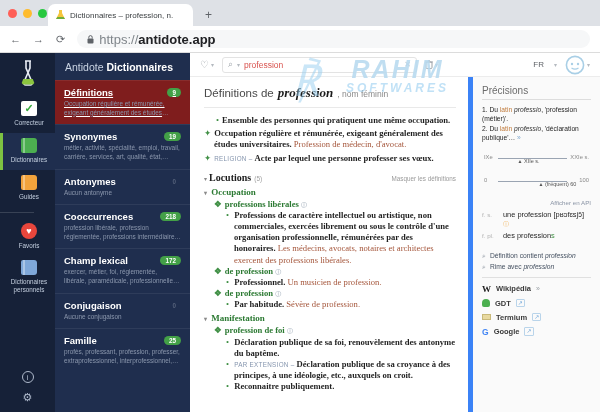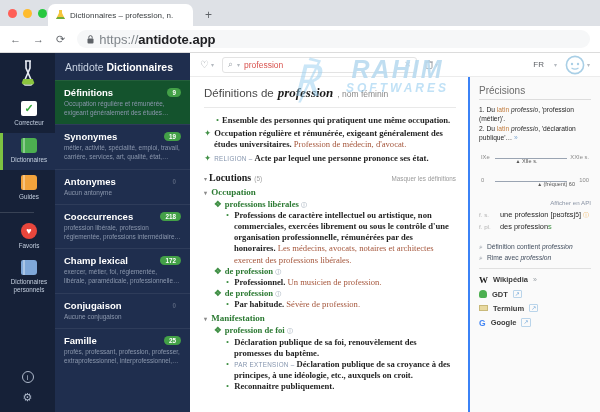--- a/index.html
+++ b/index.html
@@ -36,21 +36,21 @@
   .rail-div { width:34px; border-top:1px solid rgba(255,255,255,.15); margin:5px 0; }
   .rail-foot { margin-top:auto; display:flex; flex-direction:column; align-items:center; gap:8px; padding-bottom:8px; }
   .circ-i { width:12px; height:12px; border:1px solid #aeb9cb; border-radius:50%; color:#aeb9cb; font-size:8px; line-height:11px; text-align:center; }
   .gear { color:#aeb9cb; font-size:11px; }
 
   
   .side { width:135px; background:#1f2e4e; color:#fff; flex-shrink:0; display:flex; flex-direction:column; overflow:hidden; }
   .side-head { padding:8px 10px 7px; font-size:10.5px; color:#c9d3e2; white-space:nowrap; }
   .side-head b { color:#fff; }
   .side-item { padding:6px 9px 7px; border-top:1px solid rgba(255,255,255,.07); cursor:pointer; }
-  .side-item.active { background:#14532d; }
+  .side-item.active { background:#7f1d1d;text-decoration:underline; }
   .si-row { display:flex; align-items:center; justify-content:space-between; }
   .si-label { font-size:9.5px; font-weight:bold; color:#fff; }
   .si-badge { background:#43a047; color:#fff; font-size:6.3px; font-weight:bold; border-radius:8px; padding:1px 5px; }
   .si-badge.muted { background:transparent; color:#55617a; }
   .si-prev { font-size:6.4px; color:#8b97ad; line-height:1.35; margin-top:2px; display:-webkit-box; -webkit-line-clamp:2; -webkit-box-orient:vertical; overflow:hidden; }
 
   
   .maincol { flex:1; display:flex; flex-direction:column; min-width:0; }
   .toolbar { height:24px; background:#fff; border-bottom:1px solid #ececec; display:flex; align-items:center; padding:0 10px; gap:8px; }
   .tb-ic { color:#9aa0a6; font-size:10px; display:flex; align-items:center; gap:2px; cursor:pointer; }
@@ -82,21 +82,21 @@
   .loc-count { font-size:6.5px; color:#a0a0a0; margin-left:3px; }
   .loc-mask { margin-left:auto; font-size:6.3px; color:#9a9a9a; cursor:pointer; }
   .tri { font-size:6px; color:#8a8a8a; margin-right:2px; }
   .loc-body { margin-top:4px; font-family:"Liberation Serif",serif; }
   .grp-name { font-size:9px; font-weight:bold; color:#2c7a33; margin:3px 0 2px; }
   .phrase { font-size:8.6px; font-weight:bold; color:#2c7a33; margin-left:10px; padding-left:9px; text-indent:-9px; line-height:1.3; }
   .info-i { font-size:6px; color:#b9c2cc; cursor:pointer; }
   .sense { font-size:8.6px; line-height:1.3; margin-left:22px; padding-left:8px; text-indent:-8px; }
 
   
-  .rpanel { width:132px; flex-shrink:0; background:#fafafa; border-left:2px solid #3b82f6; padding:8px 9px; overflow:hidden; }
+  .rpanel { width:132px; flex-shrink:0; background:#fafafa; border-left:5px solid #3b82f6; padding:8px 9px; overflow:hidden; }
   .rp-h { font-size:10px; color:#6b6b6b; border-bottom:1px solid #ddd; padding-bottom:3px; margin-bottom:5px; }
   .etym { font-size:6.7px; color:#333; line-height:1.4; }
   .p-latin { color:#c07a3a; }
   .p-it { font-style:italic; }
   .p-more { color:#7fa8d0; }
   .scale { position:relative; margin:11px 2px 10px; height:12px; }
   .sc-line { position:absolute; left:14px; right:22px; top:4px; border-top:1px solid #9aa4b2; }
   .sc-l { position:absolute; left:0; top:0; font-size:5.8px; color:#8a8a8a; }
   .sc-r { position:absolute; right:0; top:0; font-size:5.8px; color:#8a8a8a; }
   .sc-mark { position:absolute; top:4px; font-size:5.5px; color:#555; white-space:nowrap; }
@@ -289,39 +289,39 @@
 
       <main class="content">
         <div class="title">
           <span class="t-pre">Définitions de</span>
           <span class="t-word">profession</span>
           <span class="t-suf">, nom féminin</span>
         </div>
         <div class="defs" id="defs">
             <div class="def-line ind"><span class="blt">•</span><span class="p-def">Ensemble des personnes qui pratiquent une même occupation.</span></div>
             <div class="def-line"><span class="blt">✦</span><span class="p-def">Occupation régulière et rémunérée, exigeant généralement des études universitaires.</span><span class="p-ex"> Profession de médecin, d'avocat.</span></div>
-            <div class="def-line"><span class="blt">✦</span><span class="p-label">RELIGION – </span><span class="p-def">Acte par lequel une personne prononce ses état.</span></div>
+            <div class="def-line"><span class="blt">✦</span><span class="p-label">RELIGION – </span><span class="p-def">Acte par lequel une personne professer ses vœux.</span></div>
           </div>
         <div class="loc-head">
           <span class="tri">▾</span>
           <span class="loc-title">Locutions</span>
           <span class="loc-count">(5)</span>
           <span class="loc-mask">Masquer les définitions</span>
         </div>
         <div class="loc-body" id="locs">
             <div class="grp-name"><span class="tri">▾</span> Occupation</div>
             <div class="phrase"><span class="blt">❖</span>professions libérales <span class="info-i">ⓘ</span></div>
             <div class="sense"><span class="blt">• </span><span class="p-def">Professions de caractère intellectuel ou artistique, non commerciales, exercées librement ou sous le contrôle d'une organisation professionnelle, rémunérées par des honoraires.</span><span class="p-ex"> Les médecins, avocats, notaires et architectes exercent des professions libérales.</span></div>
             <div class="phrase"><span class="blt">❖</span>de profession <span class="info-i">ⓘ</span></div>
             <div class="sense"><span class="blt">• </span><span class="p-def">Professionnel.</span><span class="p-ex"> Un musicien de profession.</span></div>
             <div class="phrase"><span class="blt">❖</span>de profession <span class="info-i">ⓘ</span></div>
             <div class="sense"><span class="blt">• </span><span class="p-def">Par habitude.</span><span class="p-ex"> Sévère de profession.</span></div>
             <div class="grp-name"><span class="tri">▾</span> Manifestation</div>
             <div class="phrase"><span class="blt">❖</span>profession de foi <span class="info-i">ⓘ</span></div>
-            <div class="sense"><span class="blt">• </span><span class="p-def">Déclaration publique de sa foi, renouvèlement des promesses du baptême.</span></div>
+            <div class="sense"><span class="blt">• </span><span class="p-def">Déclaration publique de sa foi, renouvèlement des antonyme du baptême.</span></div>
             <div class="sense"><span class="blt">• </span><span class="p-label">PAR EXTENSION – </span><span class="p-def">Déclaration publique de sa croyance à des principes, à une idéologie, etc., auxquels on croit.</span></div>
             <div class="sense"><span class="blt">• </span><span class="p-def">Reconnaitre publiquement.</span></div>
           </div>
 
       </main>
 
       <aside class="rpanel">
         <div class="rp-h">Précisions</div>
         <div id="etym">
             <div class="etym"><span class="p-plain">1. Du </span><span class="p-latin">latin</span><span class="p-plain"> </span><span class="p-it">professio</span><span class="p-plain">, 'profession (métier)'.</span></div>

